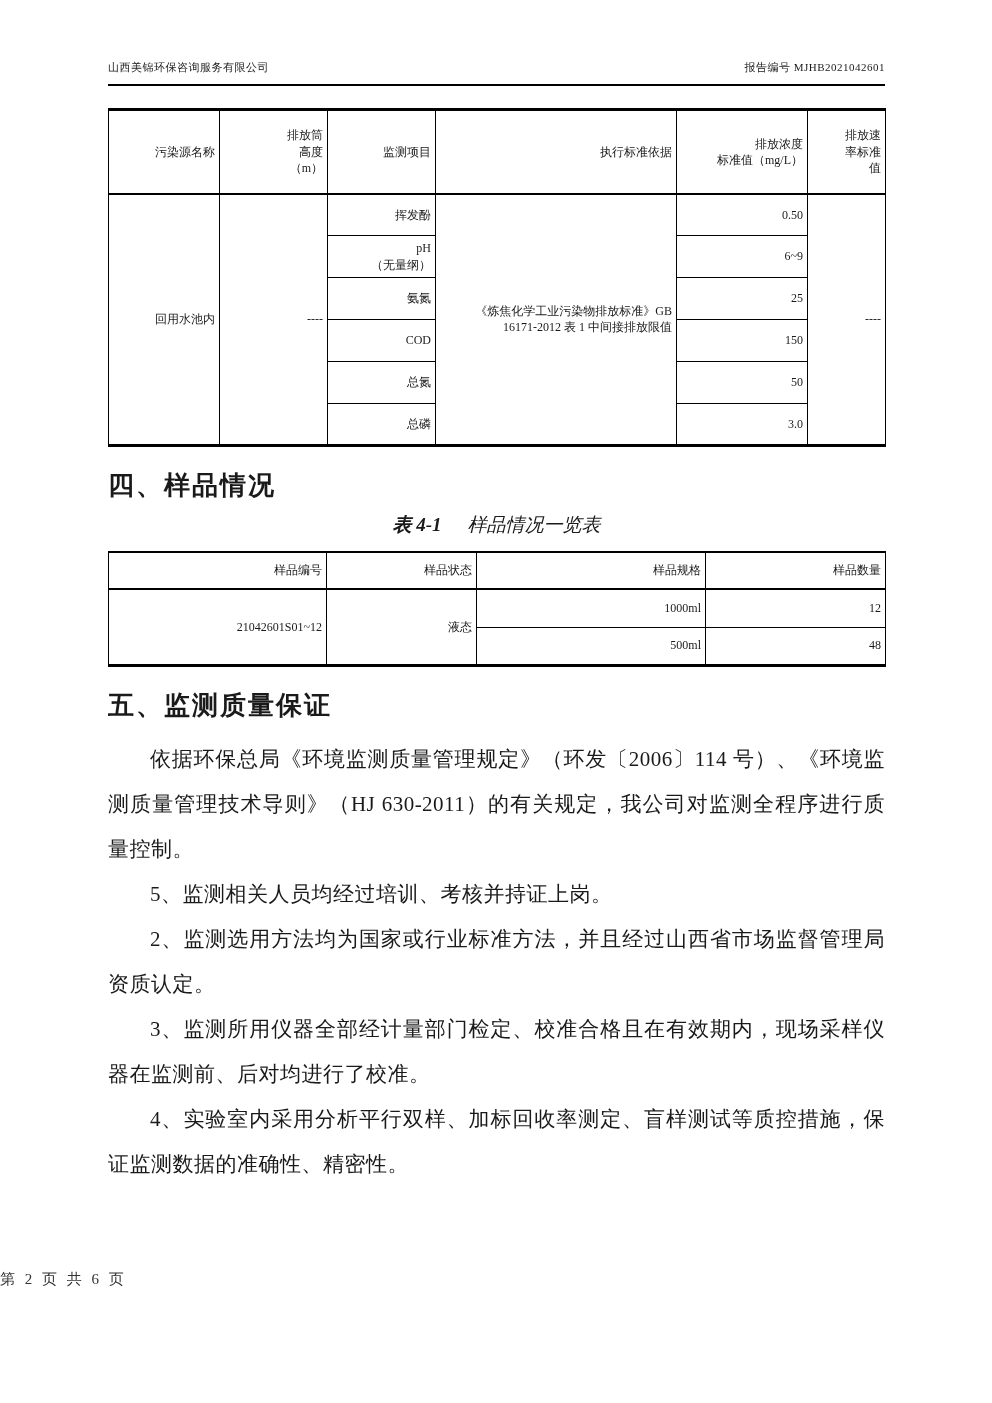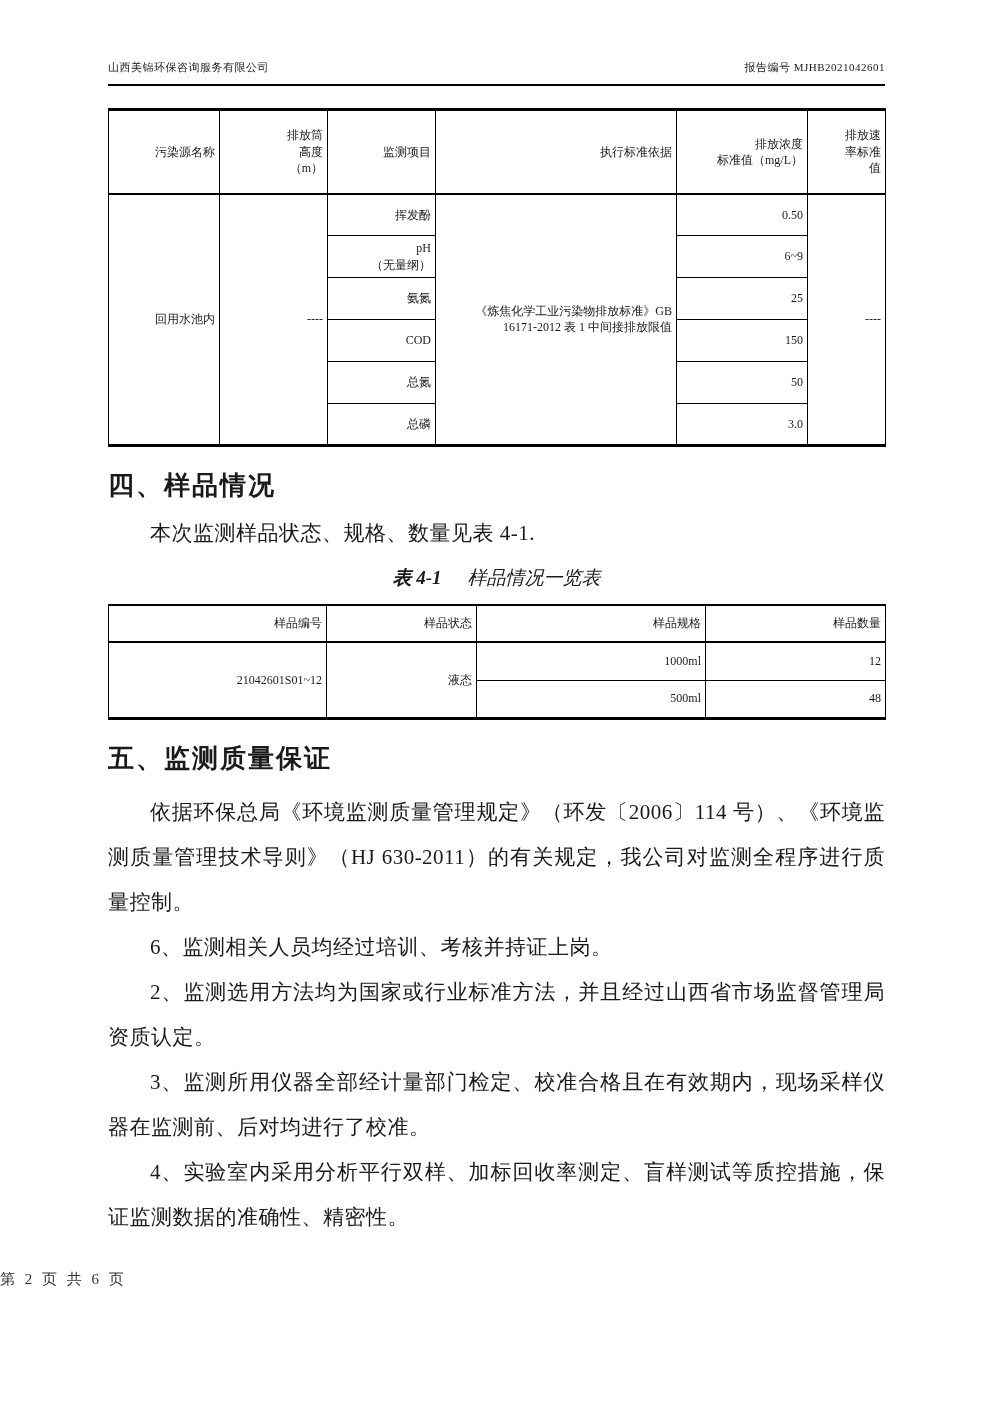--- a/index.html
+++ b/index.html
@@ -127,21 +127,20 @@
         <td>50</td>
       </tr>
       <tr>
         <td>总磷</td>
         <td>3.0</td>
       </tr>
     </tbody>
   </table>
 
   <h2 class="sec-title">四、样品情况</h2>
-  <p class="body-text indent intro">本次监测样品状态、规格、数量见表 4-1.</p>
 
   <div class="t2-caption">
     <span class="cap-label">表 4-1</span><span>样品情况一览表</span>
   </div>
 
   <table class="t2">
     <colgroup>
       <col style="width:218px">
         <col style="width:150px">
         <col style="width:229px">
@@ -165,21 +164,21 @@
       <tr>
         <td>500ml</td>
         <td>48</td>
       </tr>
     </tbody>
   </table>
 
   <h2 class="sec-title">五、监测质量保证</h2>
   <div class="sec5-paras">
     <p class="body-text indent">依据环保总局《环境监测质量管理规定》（环发〔2006〕114 号）、《环境监测质量管理技术导则》（HJ 630-2011）的有关规定，我公司对监测全程序进行质量控制。</p>
-    <p class="body-text indent">6、监测相关人员均经过培训、考核并持证上岗。</p>
+    <p class="body-text indent">5、监测相关人员均经过培训、考核并持证上岗。</p>
     <p class="body-text indent">2、监测选用方法均为国家或行业标准方法，并且经过山西省市场监督管理局资质认定。</p>
     <p class="body-text indent">3、监测所用仪器全部经计量部门检定、校准合格且在有效期内，现场采样仪器在监测前、后对均进行了校准。</p>
     <p class="body-text indent">4、实验室内采用分析平行双样、加标回收率测定、盲样测试等质控措施，保证监测数据的准确性、精密性。</p>
   </div>
 
 </div>
 
 <div class="doc-footer">第 2 页 共 6 页</div>
 
 </body></html>

